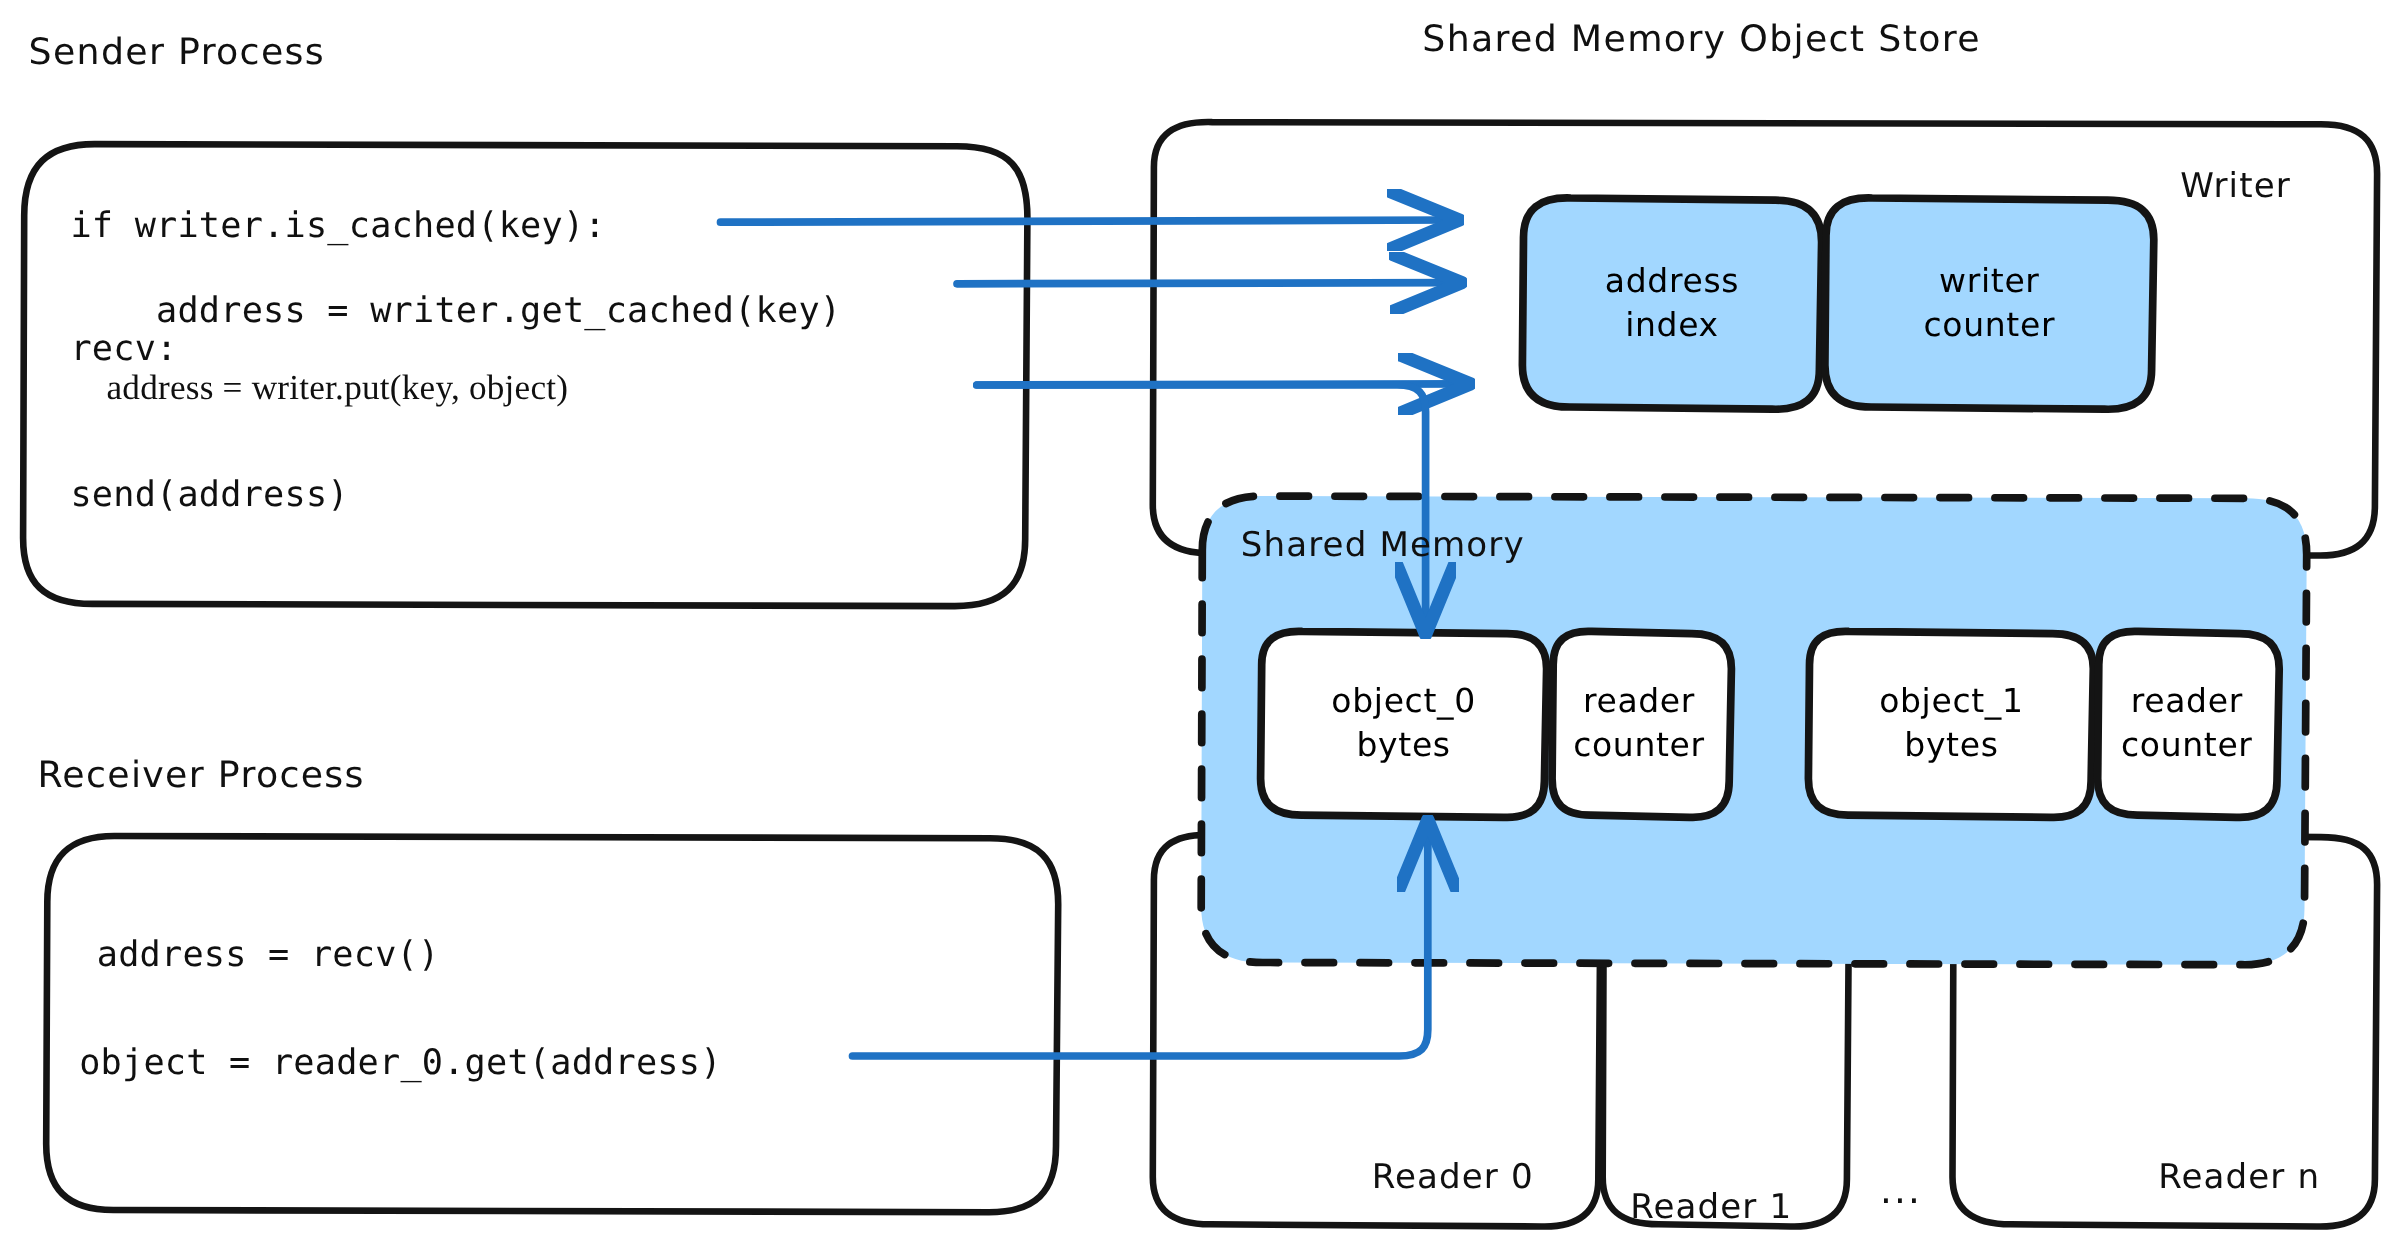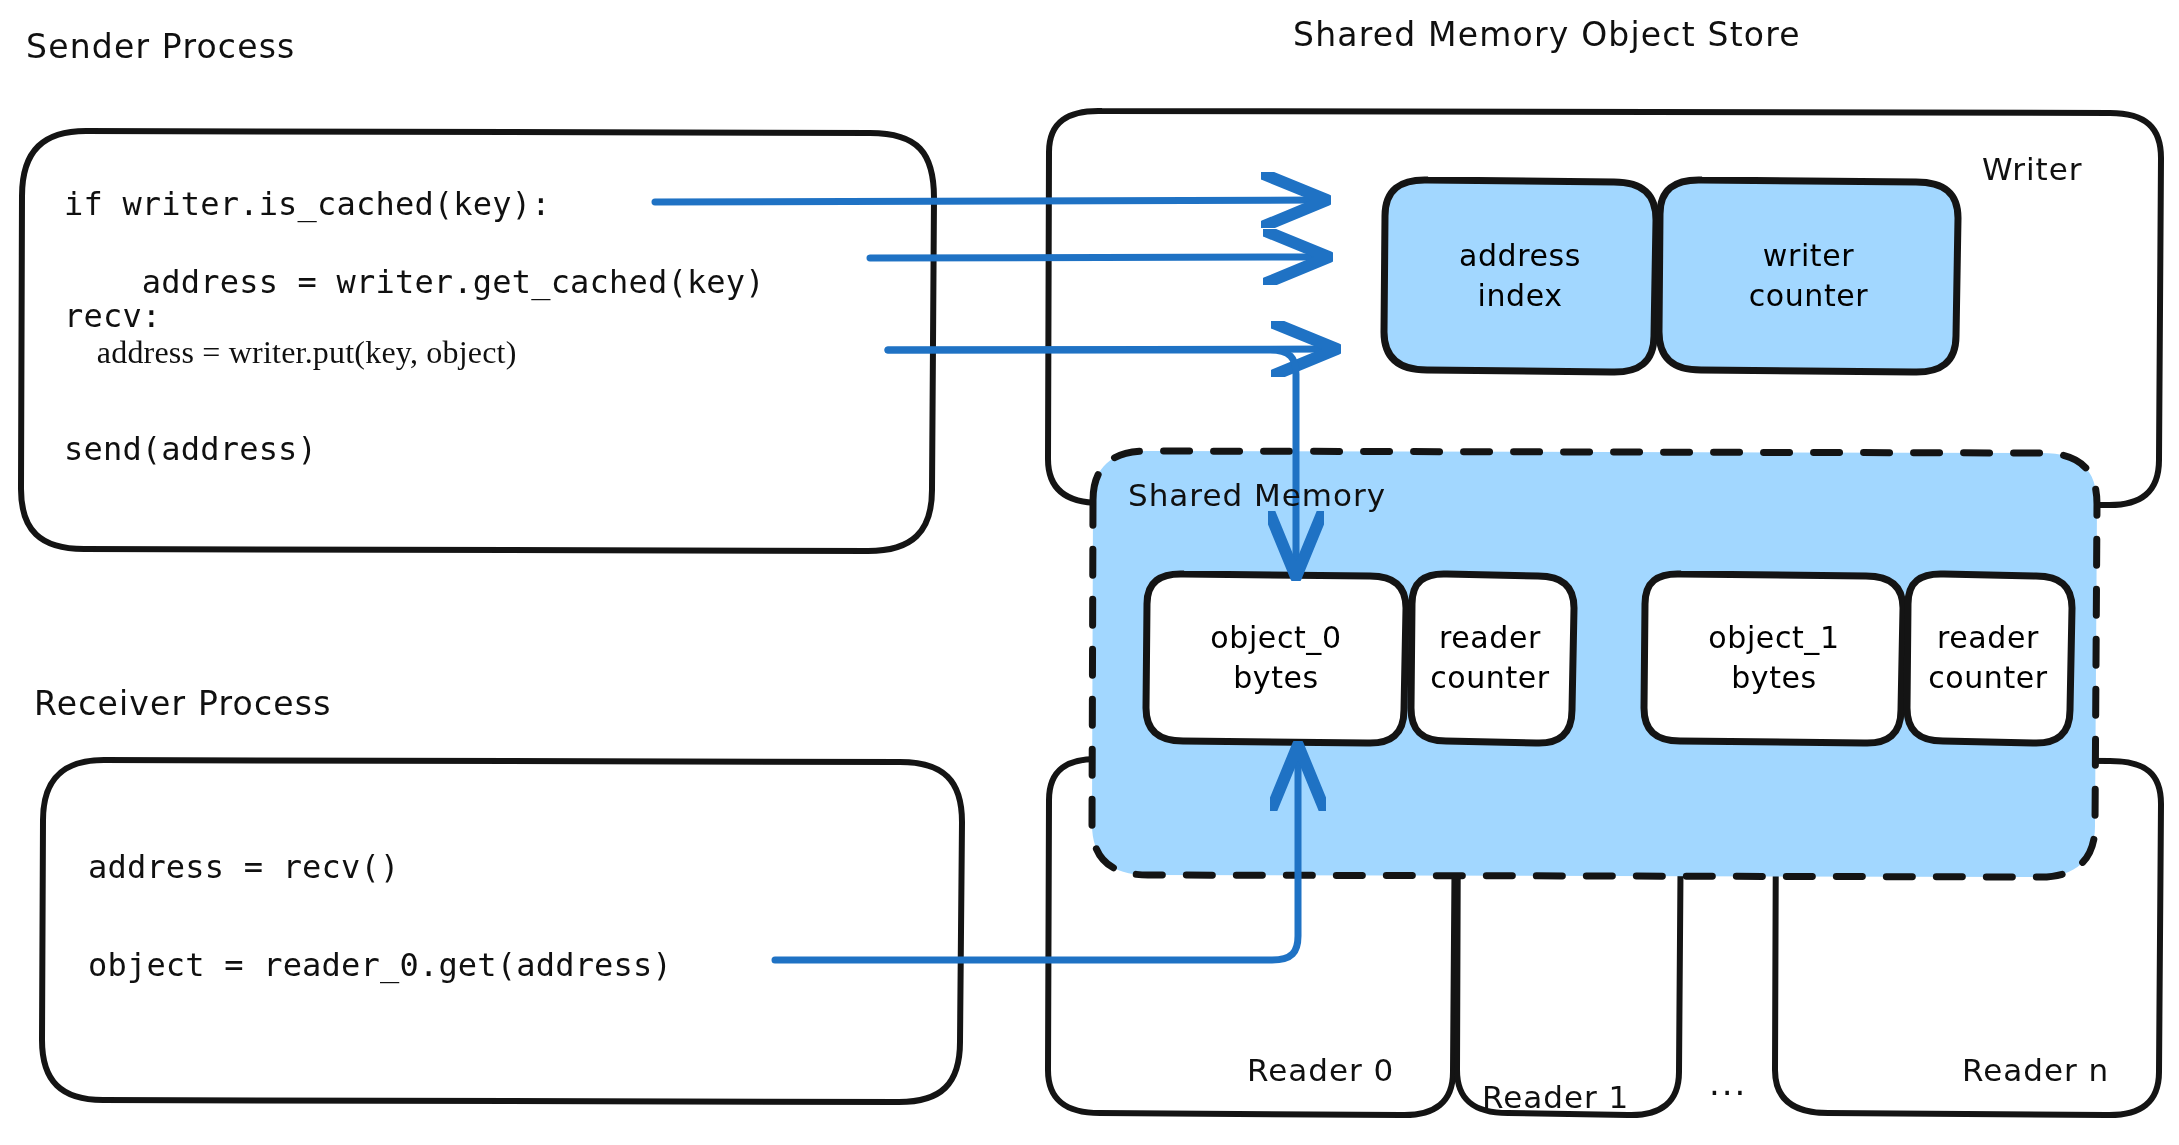--- a/index.html
+++ b/index.html
@@ -168,21 +168,21 @@
 
   <div class="txt hand heading" style="left:1293px; top:15px;">Shared Memory Object Store</div>
 
   <div class="txt mono codeline" style="left:64px; top:185px;">if writer.is_cached(key):</div>
   <div class="txt mono codeline" style="left:64px; top:241px;margin-top:22px;">    address = writer.get_cached(key)</div>
   <div class="txt mono codeline" style="left:64px; top:297px;">recv:</div>
   <div class="txt mono codeline" style="left:64px; top:334px;font-family:Liberation Serif, serif;">    address = writer.put(key, object)</div>
   <div class="txt mono codeline" style="left:64px; top:430px;">send(address)</div>
 
   <div class="txt mono codeline" style="left:88px; top:848px;">address = recv()</div>
-  <div class="txt mono codeline" style="left:88px; top:946px;">object = reader_0.get(address)</div>
+  <div class="txt mono codeline" style="left:72px; top:946px;">object = reader_0.get(address)</div>
 
   <div class="txt hand boxlabel" style="left:1982px; top:151px;">Writer</div>
 
   <div class="txt hand boxlabel" style="left:1128px; top:477px;">Shared Memory</div>
 
   <div class="centerbox hand cell-label" style="left:1384px; top:180px; width:272px; height:192px;">
     <div>
       <div>address</div>
       <div>index</div>
     </div>

